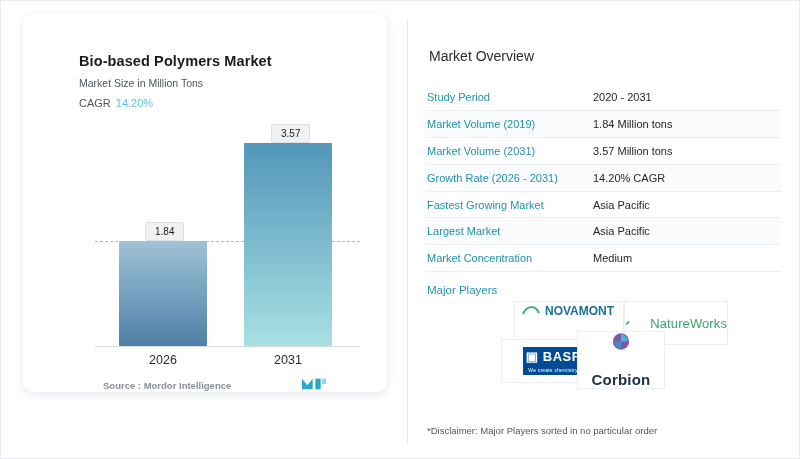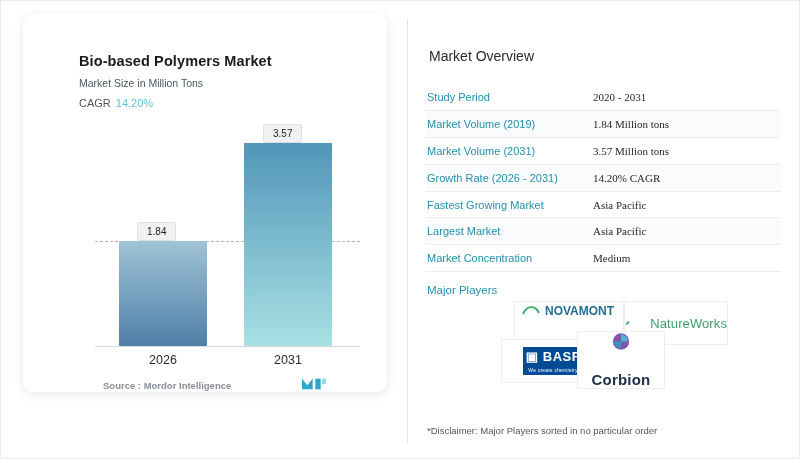--- a/index.html
+++ b/index.html
@@ -83,20 +83,21 @@
   }
   .bar-label {
     position: absolute;
     background: #f0f1f3;
     border: 1px solid #dcdfe3;
     border-radius: 2px;
     font-size: 10px;
     color: #222;
     padding: 3px 9px;
     text-align: center;
+    margin-left: 8px;
   }
   #label-2026 {
     left: 114px;
     top: 208px;
   }
   #label-2031 {
     left: 240px;
     top: 110px;
   }
   #dash-line {
@@ -171,21 +172,20 @@
     font-size: 11px;
     padding: 0 0 0 2px;
     vertical-align: middle;
   }
   #overview-table td.key {
     color: #2191ac;
     width: 164px;
   }
   #overview-table td.val {
     color: #262626;
-    font-family: Liberation Serif, serif;
   }
   #overview-table tr.shaded td {
     background: #fafbfc;
   }
 
   #players-title {
     position: absolute;
     left: 426px;
     top: 283px;
     font-size: 11.5px;

